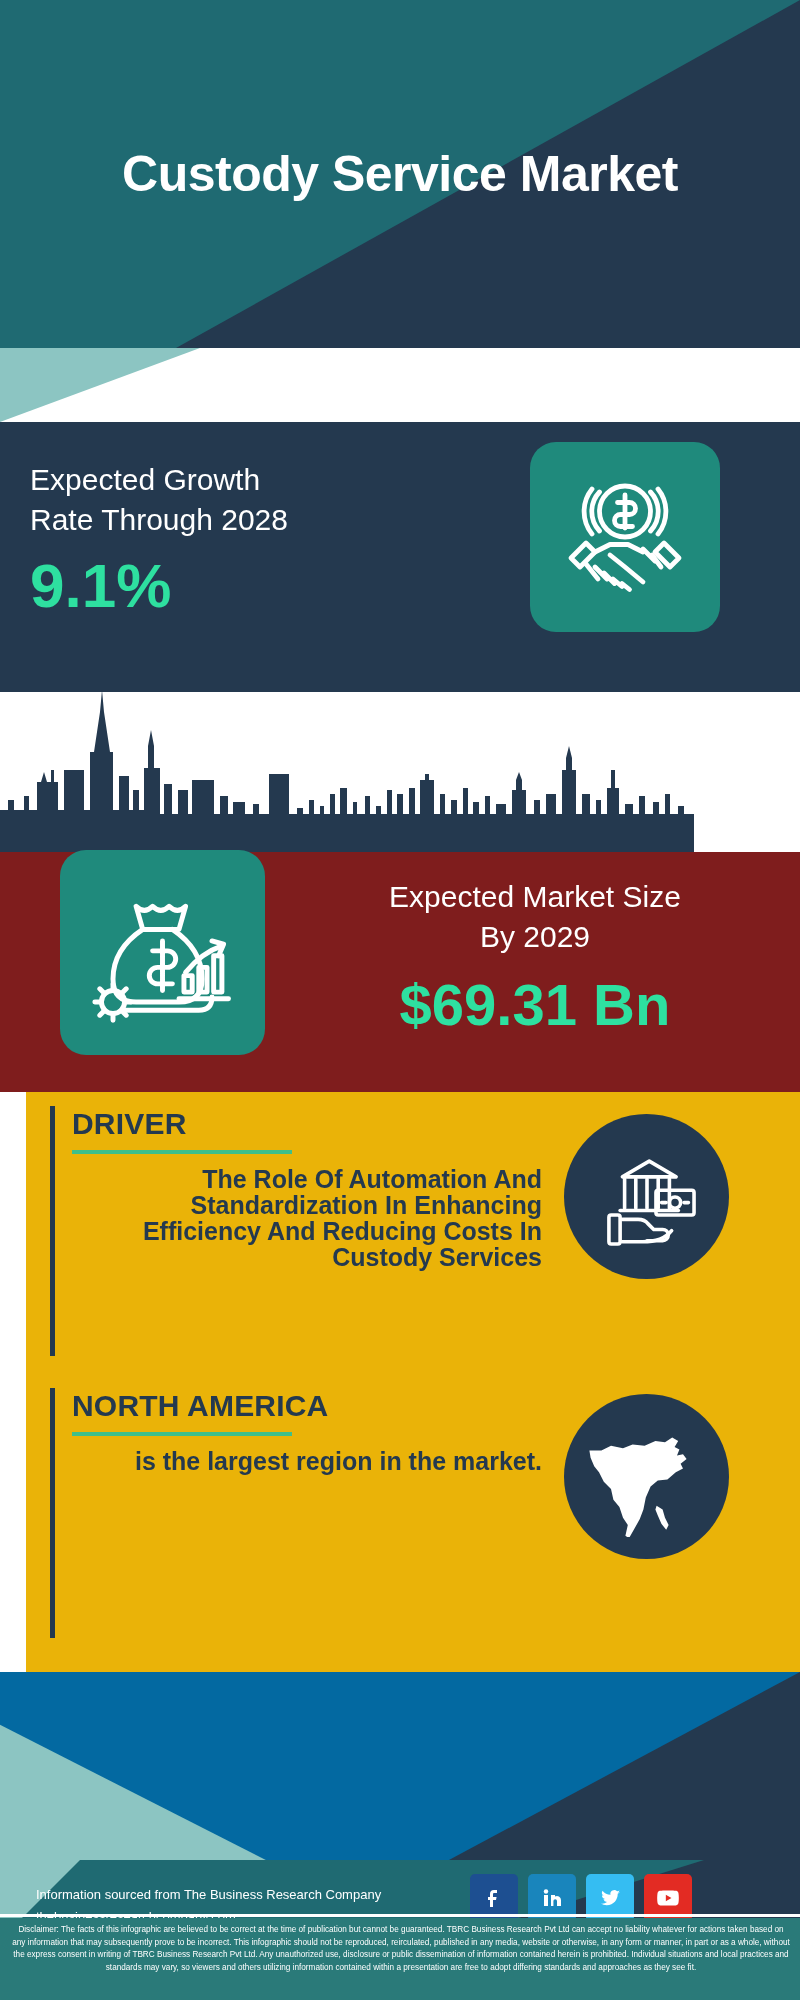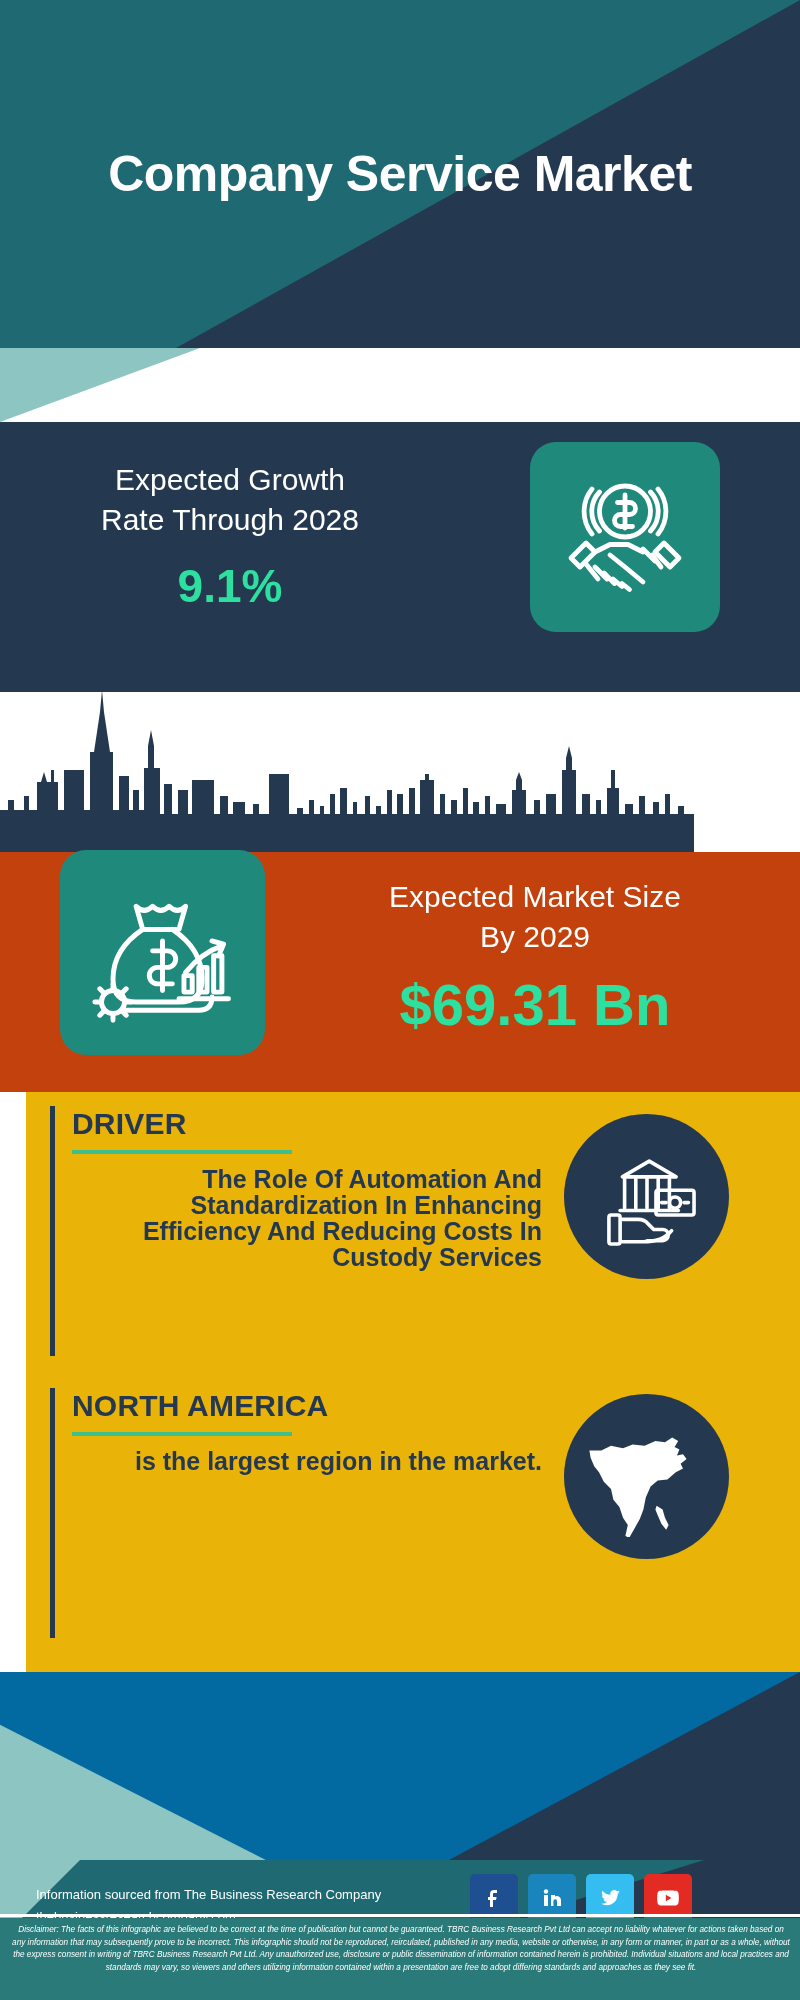--- a/index.html
+++ b/index.html
@@ -27,31 +27,31 @@
 
   
   .wedge-band{position:absolute;left:0;top:348px;width:800px;height:74px;background:#ffffff;overflow:hidden;}
   .wedge-teal{
     position:absolute;left:0;top:0;width:200px;height:74px;background:#8cc5c2;
     clip-path:polygon(0 0,100% 0,0 100%);
   }
 
   
   .growth{position:absolute;left:0;top:422px;width:800px;height:270px;background:#24394f;overflow:hidden;}
-  .growth-text{position:absolute;left:30px;top:38px;width:400px;text-align:center;}
+  .growth-text{position:absolute;left:30px;top:38px;width:400px;}
   .growth-label{color:#ffffff;font-size:30px;line-height:40px;}
-  .growth-value{color:#2ee0a0;font-size:46px;font-weight:bold;line-height:80px;margin-top:6px;}
+  .growth-value{color:#2ee0a0;font-size:62px;font-weight:bold;line-height:80px;margin-top:6px;}
   .icon-tile{
     position:absolute;border-radius:26px;background:#1f8a7c;
     display:flex;align-items:center;justify-content:center;
   }
   .tile-growth{left:530px;top:442px;width:190px;height:190px;z-index:6;}
 
   
-  .size{position:absolute;left:0;top:692px;width:800px;height:400px;background:#c2410c;overflow:hidden;}
+  .size{position:absolute;left:0;top:692px;width:800px;height:400px;background:#7f1d1d;overflow:hidden;}
   .skyline-wrap{position:absolute;left:0;top:0;width:800px;height:160px;background:#ffffff;overflow:hidden;}
   .skyline-wrap svg{display:block;width:800px;height:160px;}
   .size-text{position:absolute;left:300px;top:185px;width:470px;text-align:center;}
   .size-label{color:#ffffff;font-size:30px;line-height:40px;}
   .size-value{color:#2ee0a0;font-size:58px;font-weight:bold;line-height:74px;margin-top:11px;}
   .tile-size{left:60px;top:850px;width:205px;height:205px;z-index:6;}
 
   
   .cards{position:absolute;left:0;top:1092px;width:800px;height:580px;background:#eab308;margin-left:26px;}
   .card{position:absolute;left:24px;width:752px;}
@@ -88,32 +88,32 @@
   .socials{position:absolute;left:470px;top:202px;display:flex;gap:10px;z-index:8;}
   .s-ico{width:48px;height:48px;border-radius:5px;display:flex;align-items:center;justify-content:center;color:#fff;font-weight:bold;}
   .s-fb{background:#1d4f91;}
   .s-li{background:#1985bc;}
   .s-tw{background:#35bdf2;}
   .s-yt{background:#e32b23;}
 
   .disclaimer{
     position:absolute;left:0;top:1918px;width:800px;height:82px;background:#2a7a79;
     color:#ffffff;font-size:8.2px;line-height:12.5px;text-align:center;
-    padding:6px 10px 0 12px;box-sizing:border-box;z-index:9;font-style:italic;
+    padding:6px 10px 0 12px;box-sizing:border-box;z-index:9;
   }
   .disc-rule{position:absolute;left:0;top:1914px;width:800px;height:3px;background:#ffffff;z-index:10;}
 </style>
 </head>
 <body>
 
 <div class="page">
 
   <div class="header">
     <div class="header-navy"></div>
-    <div class="header-title">Company Service Market</div>
+    <div class="header-title">Custody Service Market</div>
   </div>
 
   <div class="wedge-band">
     <div class="wedge-teal"></div>
   </div>
 
   <div class="growth">
     <div class="growth-text">
       <div class="growth-label">Expected Growth</div>
       <div class="growth-label">Rate Through 2028</div>

